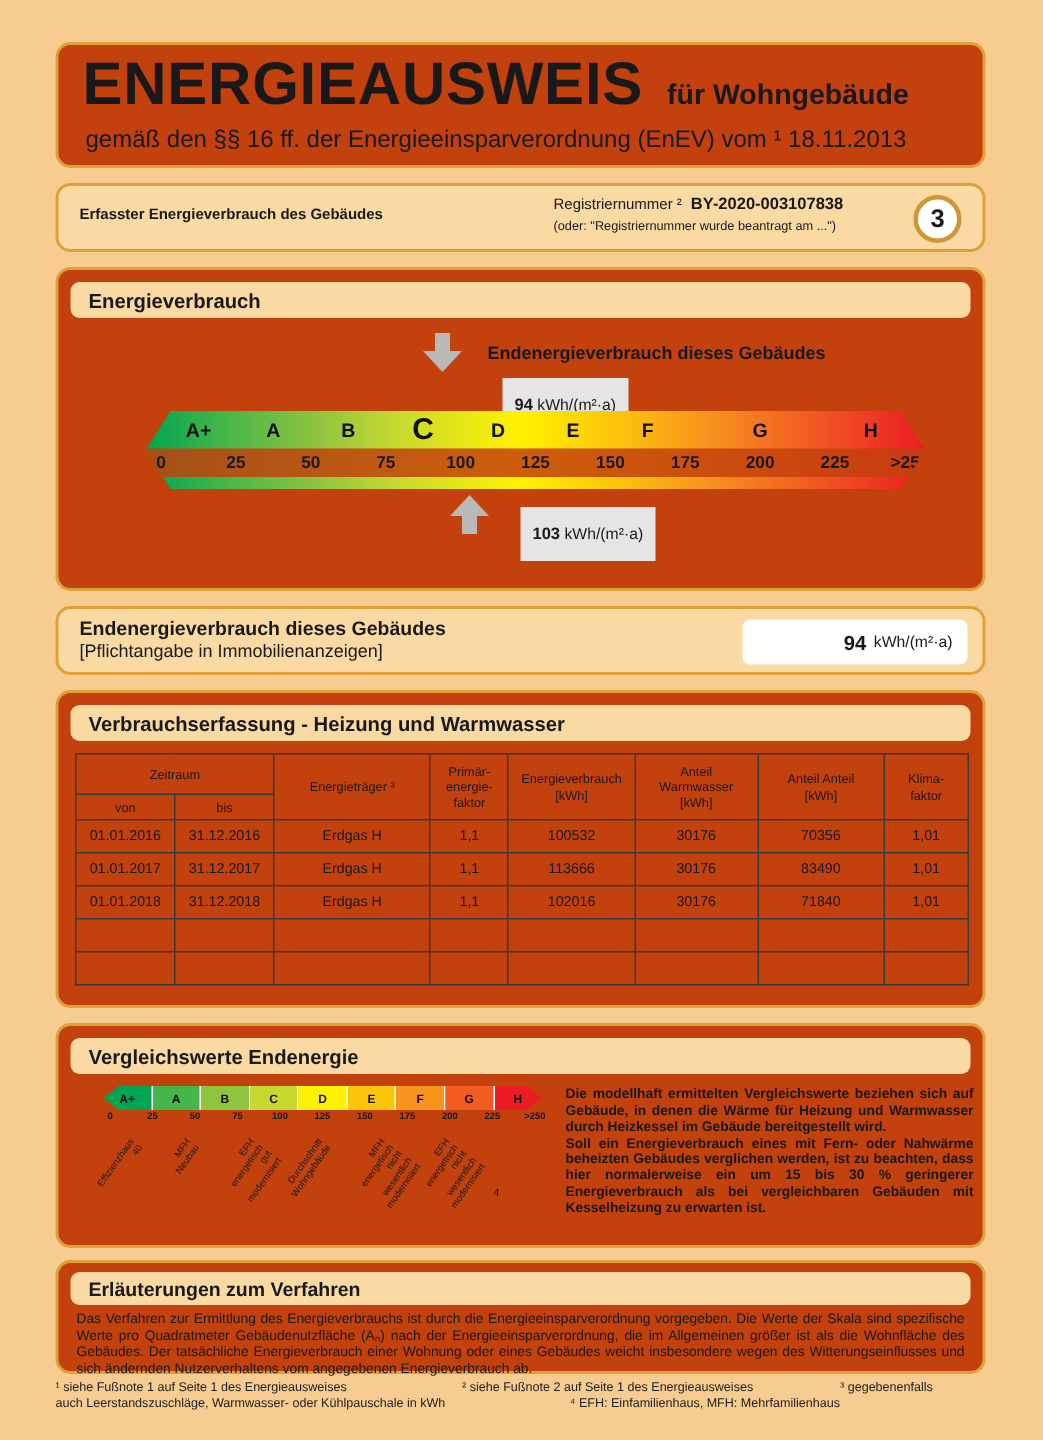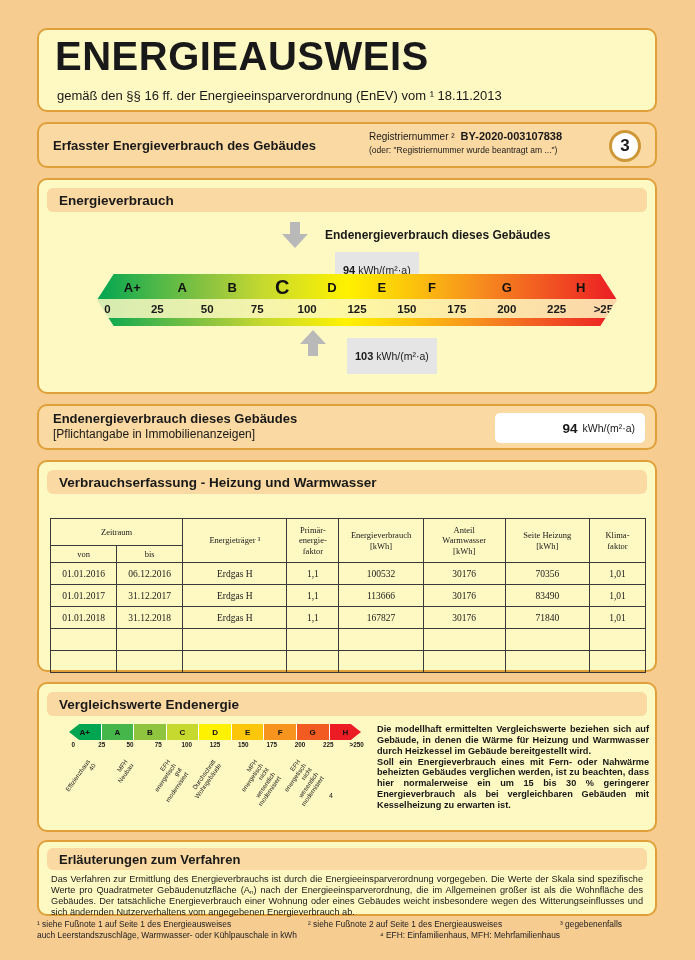--- a/index.html
+++ b/index.html
@@ -1,33 +1,33 @@
 <!DOCTYPE html>
 <html lang="de"><head>
 <meta charset="utf-8">
 <style>
   html,body{margin:0;padding:0;background:#ffffff;}
   .page{position:relative;width:695px;height:960px;background:#f6cc90;overflow:hidden;
         font-family:"Liberation Sans",sans-serif;color:#191919;}
-  .panel{position:absolute;left:37px;width:620px;background:#fef9c3;border:2px solid #dfa03a;
+  .panel{position:absolute;left:37px;width:620px;background:#c2410c;border:2px solid #dfa03a;
          border-radius:10px;box-sizing:border-box;}
   .panel.tinted{background:#fbd9a2;}
   .strip{position:absolute;left:8px;right:8px;top:8px;height:24px;background:#fbd9a2;border-radius:6px;
          display:flex;align-items:center;padding:0 12px;font-weight:bold;font-size:13.5px;box-sizing:border-box;}
 
   
   .header-panel{top:28px;height:84px;}
   .title-row{position:absolute;left:16px;top:4px;display:flex;align-items:baseline;gap:16px;}
   .doc-title{margin:0;font-size:40px;font-weight:bold;letter-spacing:.5px;}
   .doc-subtitle{font-size:19px;font-weight:bold;}
-  .law-line{position:absolute;left:18px;bottom:7px;font-size:13px;}
+  .law-line{position:absolute;left:18px;bottom:7px;font-size:16px;}
 
   
   .reg-panel{top:122px;height:46px;}
-  .reg-title{position:absolute;left:14px;top:14px;font-size:13px;font-weight:bold;}
+  .reg-title{position:absolute;left:14px;top:14px;font-size:10px;font-weight:bold;}
   .reg-mid{position:absolute;left:330px;top:6px;}
   .reg-line1{font-size:10px;}
   .reg-line1 .reg-val{font-weight:bold;font-size:11px;margin-left:6px;text-align:right;}
   .reg-line2{font-size:8.5px;margin-top:3px;}
   .page-circle{position:absolute;right:14px;top:6px;width:32px;height:32px;border-radius:50%;background:#fff;
                border:3px solid #cd9737;display:flex;align-items:center;justify-content:center;
                font-weight:bold;font-size:17px;box-sizing:border-box;}
 
   
   .energy-panel{top:178px;height:216px;}
@@ -62,21 +62,21 @@
   .ee-text{position:absolute;left:14px;top:5px;line-height:1.25;}
   .ee-line1{font-weight:bold;font-size:13px;}
   .ee-line2{font-size:12px;}
   .ee-chip{position:absolute;right:10px;top:7px;width:150px;height:30px;background:#fff;border-radius:5px;
            display:flex;align-items:center;justify-content:flex-end;padding-right:10px;gap:5px;box-sizing:border-box;}
   .ee-num{font-weight:bold;font-size:13.5px;}
   .ee-unit{font-size:10.5px;}
 
   
   .table-panel{top:460px;height:212px;}
-  .vtab{position:absolute;left:11px;top:56px;width:596px;border-collapse:collapse;table-layout:fixed;font-family:Liberation Serif, serif;}
+  .vtab{position:absolute;left:11px;top:40px;width:596px;border-collapse:collapse;table-layout:fixed;}
   .vtab th,.vtab td{border:1px solid #3a3a3a;}
   .vtab th{font-weight:normal;font-size:8.5px;line-height:1.2;white-space:pre-line;padding:1px 2px;
            text-align:center;vertical-align:middle;}
   .vtab tr.hrow1 th{height:24px;}
   .vtab tr.hrow2 th{height:14px;}
   .vtab td{height:21px;text-align:center;font-size:9.5px;padding:0 3px;}
 
   
   .compare-panel{top:682px;height:150px;}
   .mini{position:absolute;left:30px;top:40px;width:292px;}
@@ -117,20 +117,21 @@
   .fn4{left:380px;top:930px;}
 </style>
 </head>
 <body>
 
 <div class="page">
 
   <section class="panel header-panel">
     <div class="title-row">
       <h1 class="doc-title">ENERGIEAUSWEIS</h1>
+      <span class="doc-subtitle">für Wohngebäude</span>
     </div>
     <div class="law-line">gemäß den §§ 16 ff. der Energieeinsparverordnung (EnEV) vom ¹  18.11.2013</div>
   </section>
 
   <section class="panel tinted reg-panel">
     <div class="reg-title">Erfasster Energieverbrauch des Gebäudes</div>
     <div class="reg-mid">
       <div class="reg-line1">
         <span>Registriernummer ²</span><span class="reg-val">BY-2020-003107838</span>
       </div>
@@ -219,34 +220,34 @@
           <th colspan="2">Zeitraum</th>
           <th rowspan="2">Energieträger ³</th>
           <th rowspan="2">Primär-
 energie-
 faktor</th>
           <th rowspan="2">Energieverbrauch
 [kWh]</th>
           <th rowspan="2">Anteil
 Warmwasser
 [kWh]</th>
-          <th rowspan="2">Seite Heizung
+          <th rowspan="2">Anteil Anteil
 [kWh]</th>
           <th rowspan="2">Klima-
 faktor</th>
         </tr>
         <tr class="hrow2">
           <th>von</th>
           <th>bis</th>
         </tr>
       </thead>
       <tbody>
         <tr>
           <td>01.01.2016</td>
-          <td>06.12.2016</td>
+          <td>31.12.2016</td>
           <td>Erdgas H</td>
           <td>1,1</td>
           <td>100532</td>
           <td>30176</td>
           <td>70356</td>
           <td>1,01</td>
         </tr>
         <tr>
           <td>01.01.2017</td>
           <td>31.12.2017</td>
@@ -255,21 +256,21 @@
           <td>113666</td>
           <td>30176</td>
           <td>83490</td>
           <td>1,01</td>
         </tr>
         <tr>
           <td>01.01.2018</td>
           <td>31.12.2018</td>
           <td>Erdgas H</td>
           <td>1,1</td>
-          <td>167827</td>
+          <td>102016</td>
           <td>30176</td>
           <td>71840</td>
           <td>1,01</td>
         </tr>
         <tr>
           <td></td>
           <td></td>
           <td></td>
           <td></td>
           <td></td>

